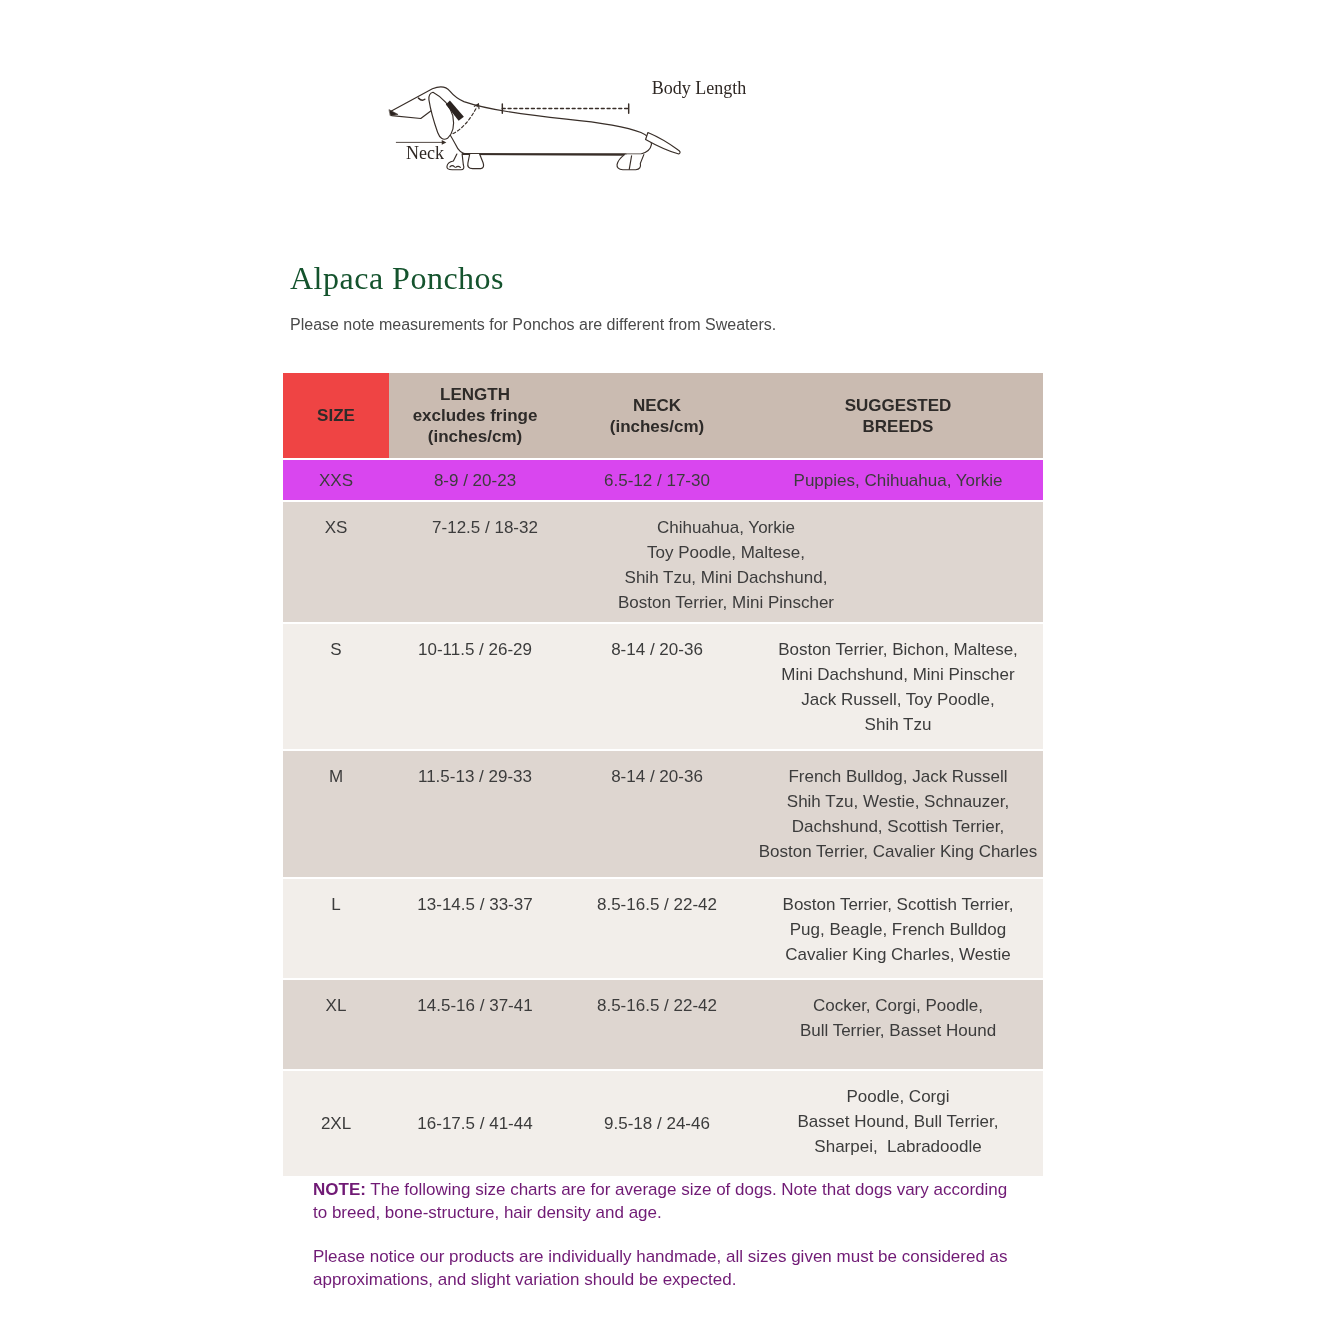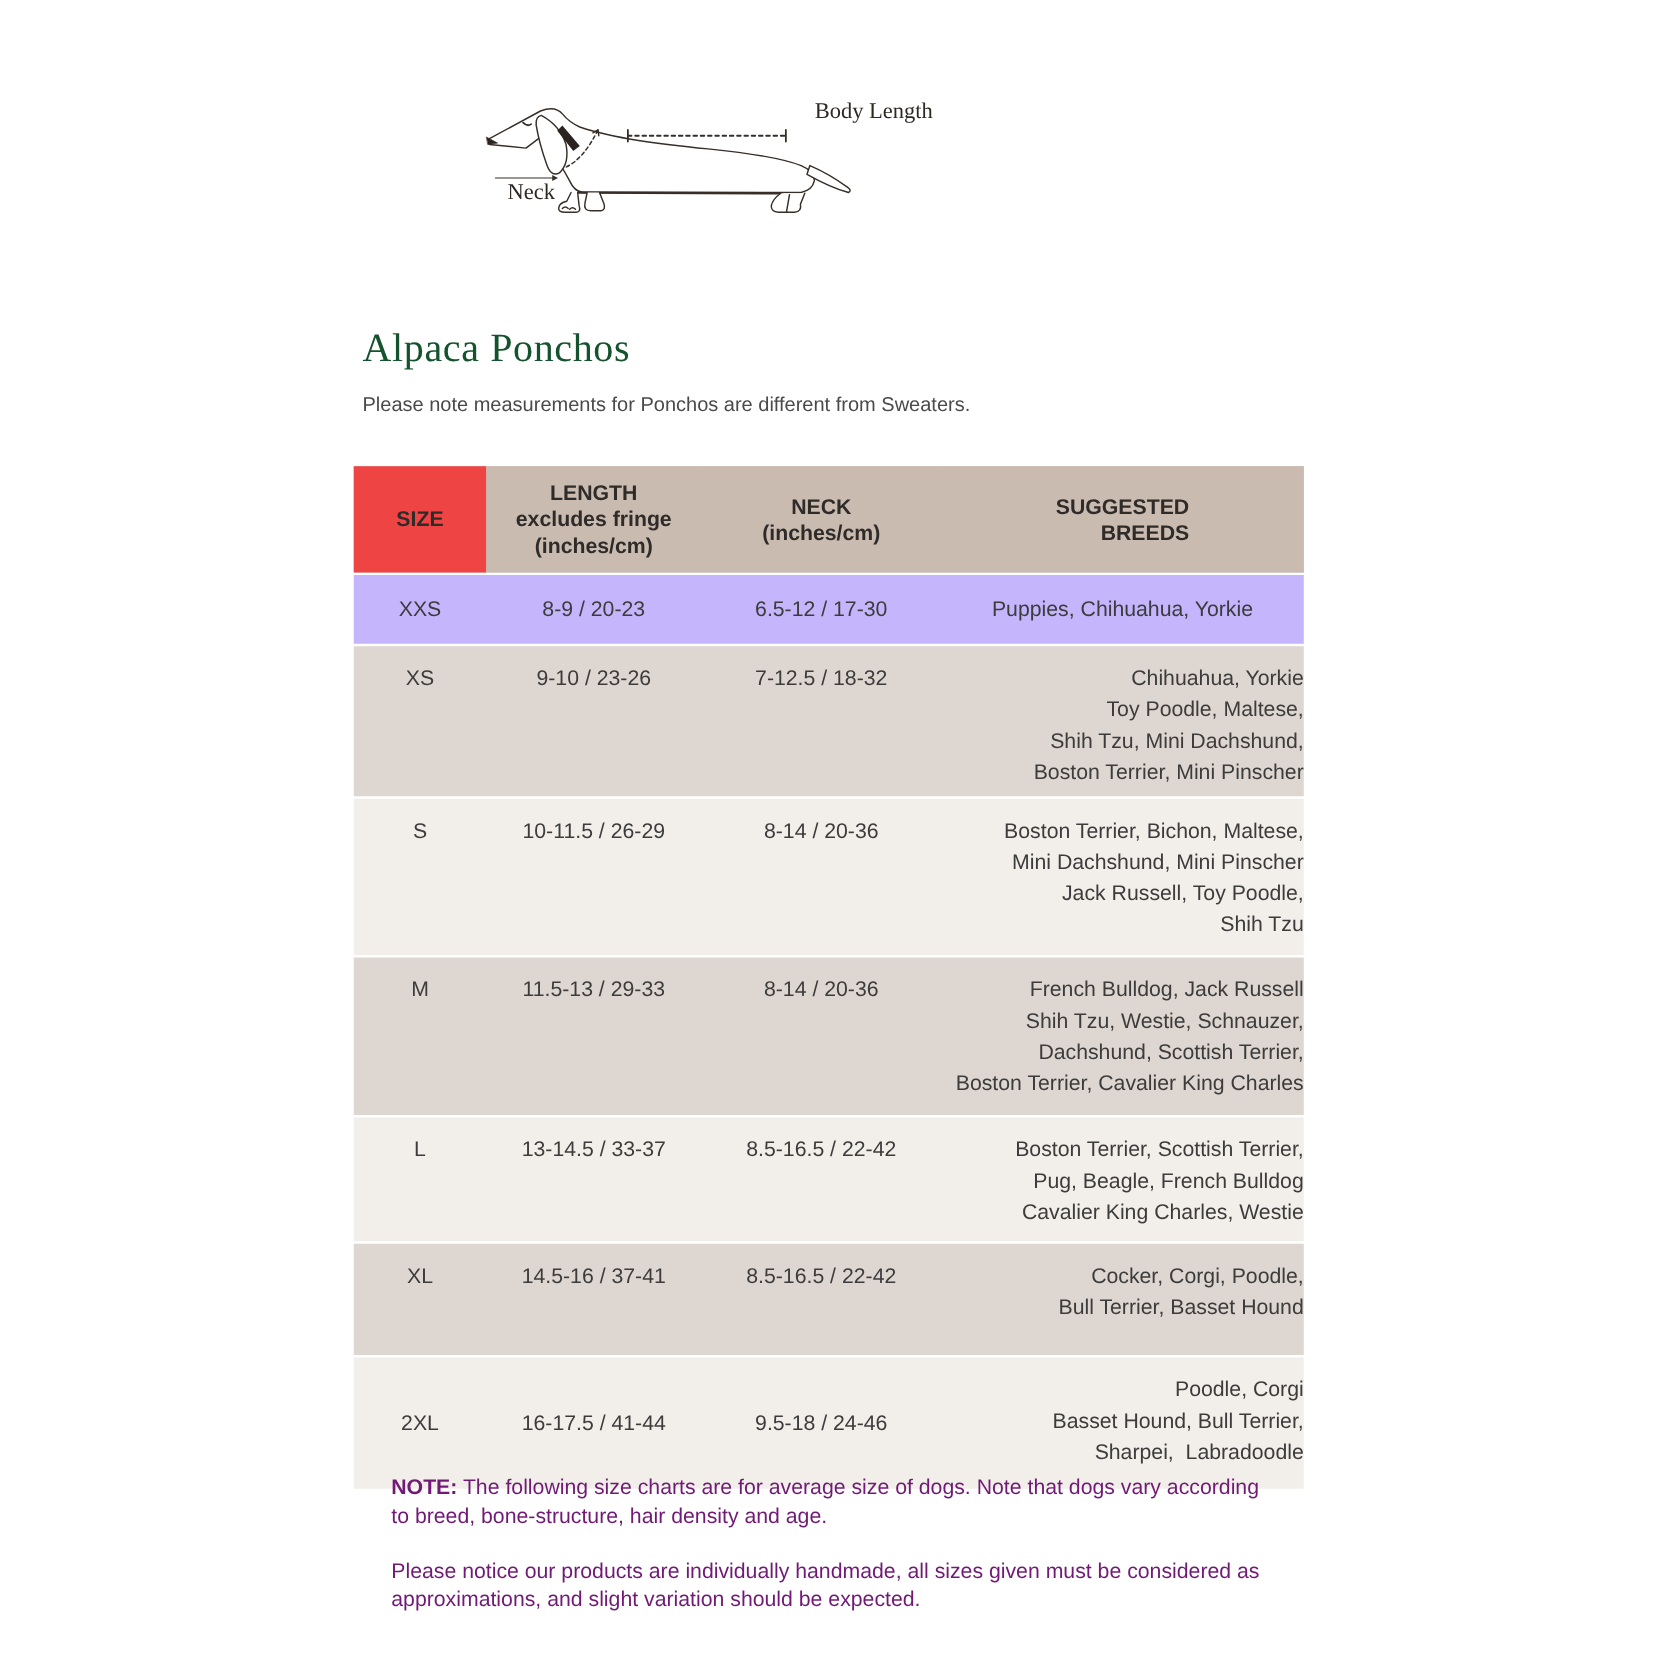--- a/index.html
+++ b/index.html
@@ -30,21 +30,21 @@
   
   .size-table{
     position:absolute;left:283px;top:373px;width:760px;
     display:flex;flex-direction:column;gap:2px;background:#ffffff;
   }
   .trow{display:flex;width:760px;}
   .cell{box-sizing:border-box;text-align:center;font-size:17px;line-height:25px;}
   .c-size{width:106px;}
   .c-length{width:172px;}
   .c-neck{width:192px;}
-  .c-breeds{width:290px;text-align:right;}
+  .c-breeds{width:290px;}
   .thead .cell{
     display:flex;flex-direction:column;justify-content:center;align-items:center;
     font-weight:bold;font-size:17px;line-height:21px;color:#2e2b29;
     white-space:pre;
   }
   .trow .cell{padding-top:13px;}
   .thead .cell{padding-top:0;}
   .v-center{display:flex;align-items:center;justify-content:center;padding-top:0 !important;}
   .breeds{white-space:pre;}
   .h-multiline{white-space:pre;}
@@ -108,30 +108,29 @@
     <div class="cell c-size" style="background:#ef4444">SIZE</div>
     <div class="cell c-length h-multiline" style="background:#cabbb1">LENGTH
 excludes fringe
 (inches/cm)</div>
     <div class="cell c-neck h-multiline" style="background:#cabbb1">NECK
 (inches/cm)</div>
     <div class="cell c-breeds h-multiline" style="background:#cabbb1">SUGGESTED
 BREEDS</div>
   </div>
 
-  <div class="trow" style="height:55px;background:#c4b5fd">
+  <div class="trow" style="height:40px;background:#d946ef">
     <div class="cell c-size v-center">XXS</div>
     <div class="cell c-length v-center">8-9 / 20-23</div>
     <div class="cell c-neck v-center">6.5-12 / 17-30</div>
     <div class="cell c-breeds v-center breeds">Puppies, Chihuahua, Yorkie</div>
   </div>
 
   <div class="trow" style="height:120px;background:#ded6d0">
     <div class="cell c-size">XS</div>
-    <div class="cell c-length">9-10 / 23-26</div>
     <div class="cell c-neck">7-12.5 / 18-32</div>
     <div class="cell c-breeds breeds">Chihuahua, Yorkie
 Toy Poodle, Maltese,
 Shih Tzu, Mini Dachshund,
 Boston Terrier, Mini Pinscher</div>
   </div>
 
   <div class="trow" style="height:125px;background:#f2eeea">
     <div class="cell c-size">S</div>
     <div class="cell c-length">10-11.5 / 26-29</div>

